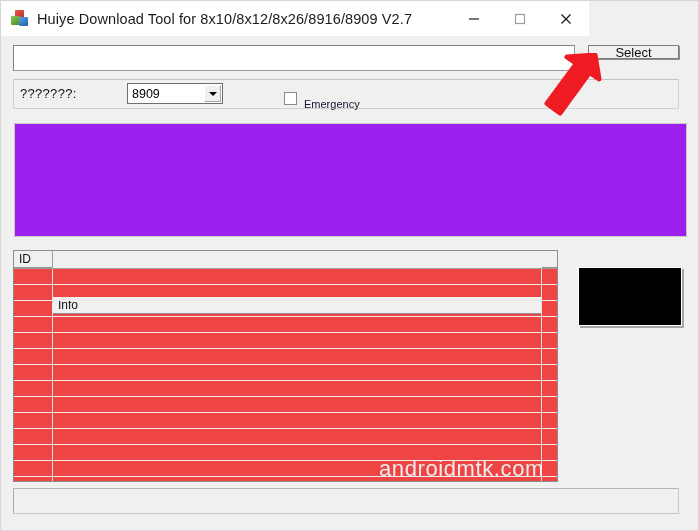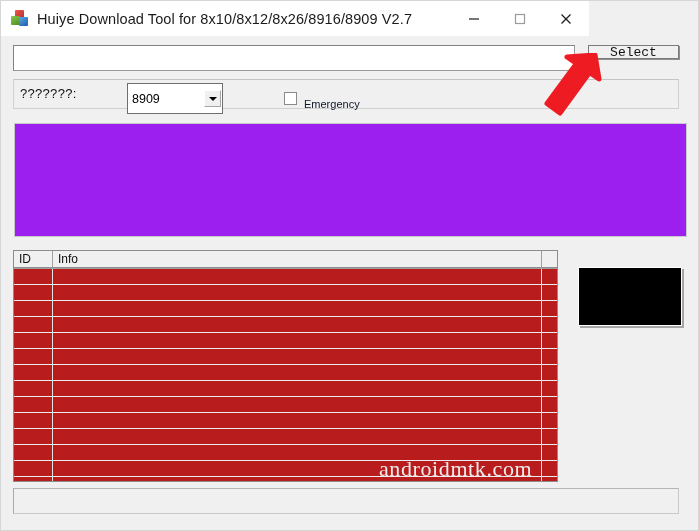--- a/index.html
+++ b/index.html
@@ -99,21 +99,21 @@
     font-size: 13px;
     color: #111;
     display: flex;
     align-items: center;
     justify-content: center;
     cursor: default;
   }
   .select-btn {
     position: absolute;
     left: 587px; top: 44px;
-    width: 91px; height: 14px; font-family: Liberation Mono, monospace;
+    width: 91px; height: 14px;
   }
 
   
   .group-panel {
     position: absolute;
     left: 12px; top: 78px;
     width: 666px; height: 30px;
     border: 1px solid #d0d0d0;
     border-top-color: #c4c4c4;
     box-sizing: border-box;
@@ -122,21 +122,21 @@
   .chip-label {
     position: absolute;
     left: 19px; top: 85px;
     font-size: 13px;
     color: #111;
     letter-spacing: 0.3px;
   }
   .combo {
     position: absolute;
     left: 126px; top: 82px;
-    width: 96px; height: 31px;
+    width: 96px; height: 21px;
     background: #ffffff;
     border: 1px solid #6e6e6e;
     box-sizing: border-box;
     display: flex;
     align-items: center;
   }
   .combo-value {
     flex: 1;
     font-size: 12.5px;
     color: #000;
@@ -190,21 +190,21 @@
     background: #9c1ff0;
     border: 1px solid #c9c9c9;
     box-sizing: border-box;
   }
 
   
   .listview {
     position: absolute;
     left: 12px; top: 249px;
     width: 545px; height: 232px;
-    background: #b91c1c;
+    background: #ef4444;
     border: 1px solid #8c8c8c;
     box-sizing: border-box;
     overflow: hidden;
   }
   .lv-header {
     display: flex;
     height: 18px;
     background: #f0f0f0;
     border-bottom: 1px solid #a0a0a0;
     box-sizing: border-box;
@@ -215,21 +215,21 @@
     border-right: 1px solid #a0a0a0;
     border-bottom: 1px solid #8f8f8f;
     box-sizing: border-box;
     font-size: 12px;
     color: #111;
     display: flex;
     align-items: center;
     padding-left: 5px;
   }
   .lv-col.id   { width: 39px; }
-  .lv-col.info { width: 489px; }
+  .lv-col.info { width: 489px; margin-top: 46px; }
   .lv-col.pad  { width: 15px; padding-left: 0; border-right: none; }
 
   .lv-body {
     position: relative;
     height: 212px;
   }
   .lv-row {
     height: 16px;
     border-bottom: 1px solid #ececec;
     box-sizing: border-box;
@@ -240,21 +240,21 @@
     width: 1px;
     background: #e4e4e4;
   }
 
   .watermark {
     position: absolute;
     left: 378px; top: 455px;
     font-size: 22px;
     color: #ededed;
     letter-spacing: 0.6px;
-    font-family: Liberation Serif, serif;
+    font-family: Liberation Sans, sans-serif;
     white-space: nowrap;
     pointer-events: none;
   }
 
   
   .preview-box {
     position: absolute;
     left: 577px; top: 266px;
     width: 104px; height: 59px;
     background: #000000;

